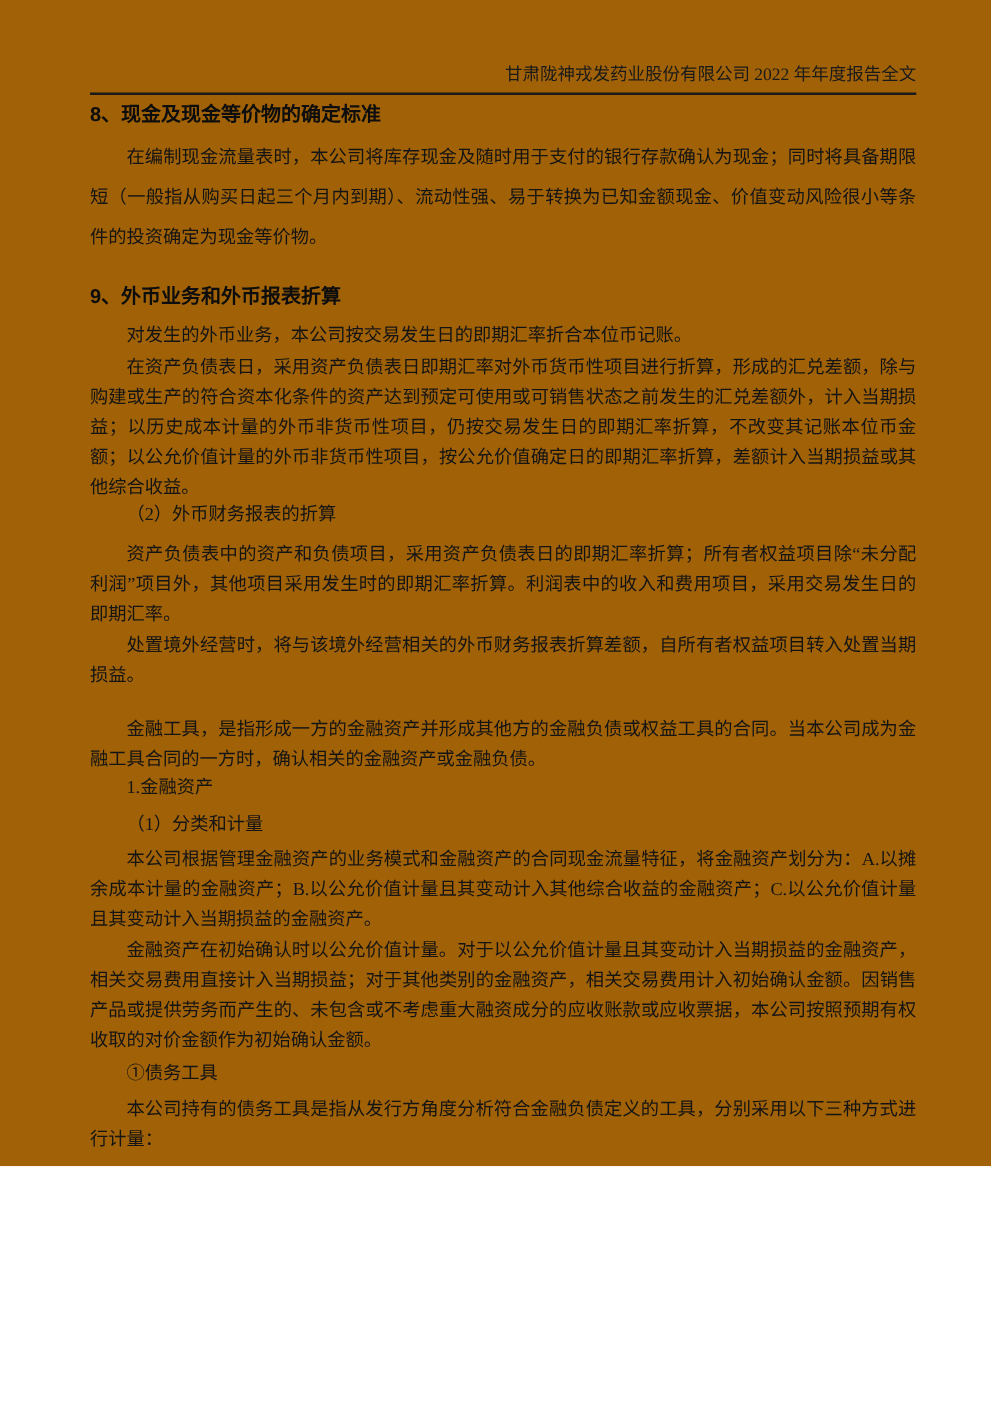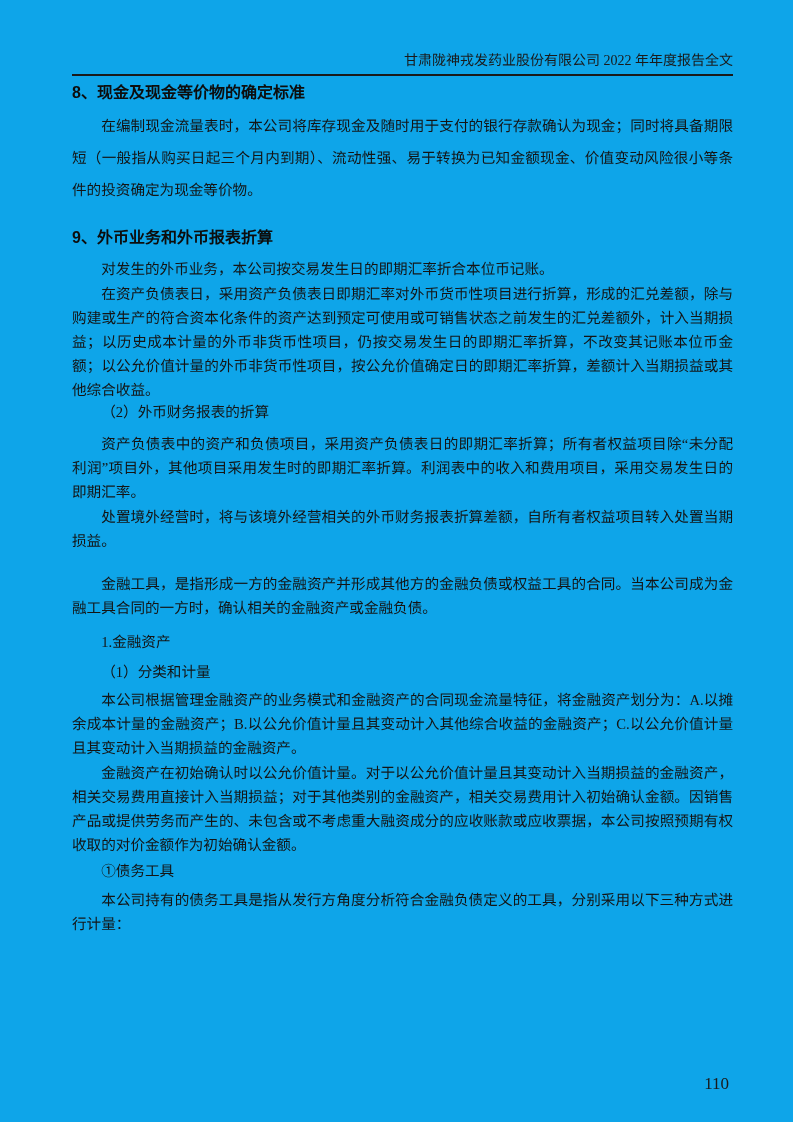--- a/index.html
+++ b/index.html
@@ -6,22 +6,22 @@
   * { margin: 0; padding: 0; box-sizing: border-box; }
   html, body { background: #ffffff; }
   body {
     width: 793px;
     font-family: "Liberation Serif", "DejaVu Serif", serif;
     color: #111111;
   }
   .page {
     position: relative;
     width: 793px;
-    height: 1122px;
-    background: #0ea5e9;
+    height: 933px;
+    background: #a16207;
     overflow: hidden;
   }
   .doc-header {
     margin: 0 60px 0 72px;
     padding-top: 50px;
     padding-bottom: 2px;
     border-bottom: 2px solid #1a1a1a;
     text-align: right;
     font-size: 14px;
     line-height: 22px;
@@ -76,21 +76,21 @@
     <p class="para loose" style="margin-top:8px">在编制现金流量表时，本公司将库存现金及随时用于支付的银行存款确认为现金；同时将具备期限短（一般指从购买日起三个月内到期）、流动性强、易于转换为已知金额现金、价值变动风险很小等条件的投资确定为现金等价物。</p>
 
     <h2 class="sec-h" style="margin-top:23px">9、外币业务和外币报表折算</h2>
     <p class="para" style="margin-top:10px">对发生的外币业务，本公司按交易发生日的即期汇率折合本位币记账。</p>
     <p class="para" style="margin-top:1px">在资产负债表日，采用资产负债表日即期汇率对外币货币性项目进行折算，形成的汇兑差额，除与购建或生产的符合资本化条件的资产达到预定可使用或可销售状态之前发生的汇兑差额外，计入当期损益；以历史成本计量的外币非货币性项目，仍按交易发生日的即期汇率折算，不改变其记账本位币金额；以公允价值计量的外币非货币性项目，按公允价值确定日的即期汇率折算，差额计入当期损益或其他综合收益。</p>
     <p class="sub" style="margin-top:0">（2）外币财务报表的折算</p>
     <p class="para" style="margin-top:10px">资产负债表中的资产和负债项目，采用资产负债表日的即期汇率折算；所有者权益项目除“未分配利润”项目外，其他项目采用发生时的即期汇率折算。利润表中的收入和费用项目，采用交易发生日的即期汇率。</p>
     <p class="para" style="margin-top:1px">处置境外经营时，将与该境外经营相关的外币财务报表折算差额，自所有者权益项目转入处置当期损益。</p>
 
     <p class="para" style="margin-top:19px">金融工具，是指形成一方的金融资产并形成其他方的金融负债或权益工具的合同。当本公司成为金融工具合同的一方时，确认相关的金融资产或金融负债。</p>
-    <p class="sub" style="margin-top:12px">1.金融资产</p>
+    <p class="sub" style="margin-top:0">1.金融资产</p>
     <p class="sub" style="margin-top:10px">（1）分类和计量</p>
     <p class="para" style="margin-top:6px">本公司根据管理金融资产的业务模式和金融资产的合同现金流量特征，将金融资产划分为：A.以摊余成本计量的金融资产；B.以公允价值计量且其变动计入其他综合收益的金融资产；C.以公允价值计量且其变动计入当期损益的金融资产。</p>
     <p class="para" style="margin-top:1px">金融资产在初始确认时以公允价值计量。对于以公允价值计量且其变动计入当期损益的金融资产，相关交易费用直接计入当期损益；对于其他类别的金融资产，相关交易费用计入初始确认金额。因销售产品或提供劳务而产生的、未包含或不考虑重大融资成分的应收账款或应收票据，本公司按照预期有权收取的对价金额作为初始确认金额。</p>
     <p class="sub" style="margin-top:4px">①债务工具</p>
     <p class="para" style="margin-top:7px">本公司持有的债务工具是指从发行方角度分析符合金融负债定义的工具，分别采用以下三种方式进行计量：</p>
 
   </main>
 
   <footer class="doc-footer">
     <span>110</span>

